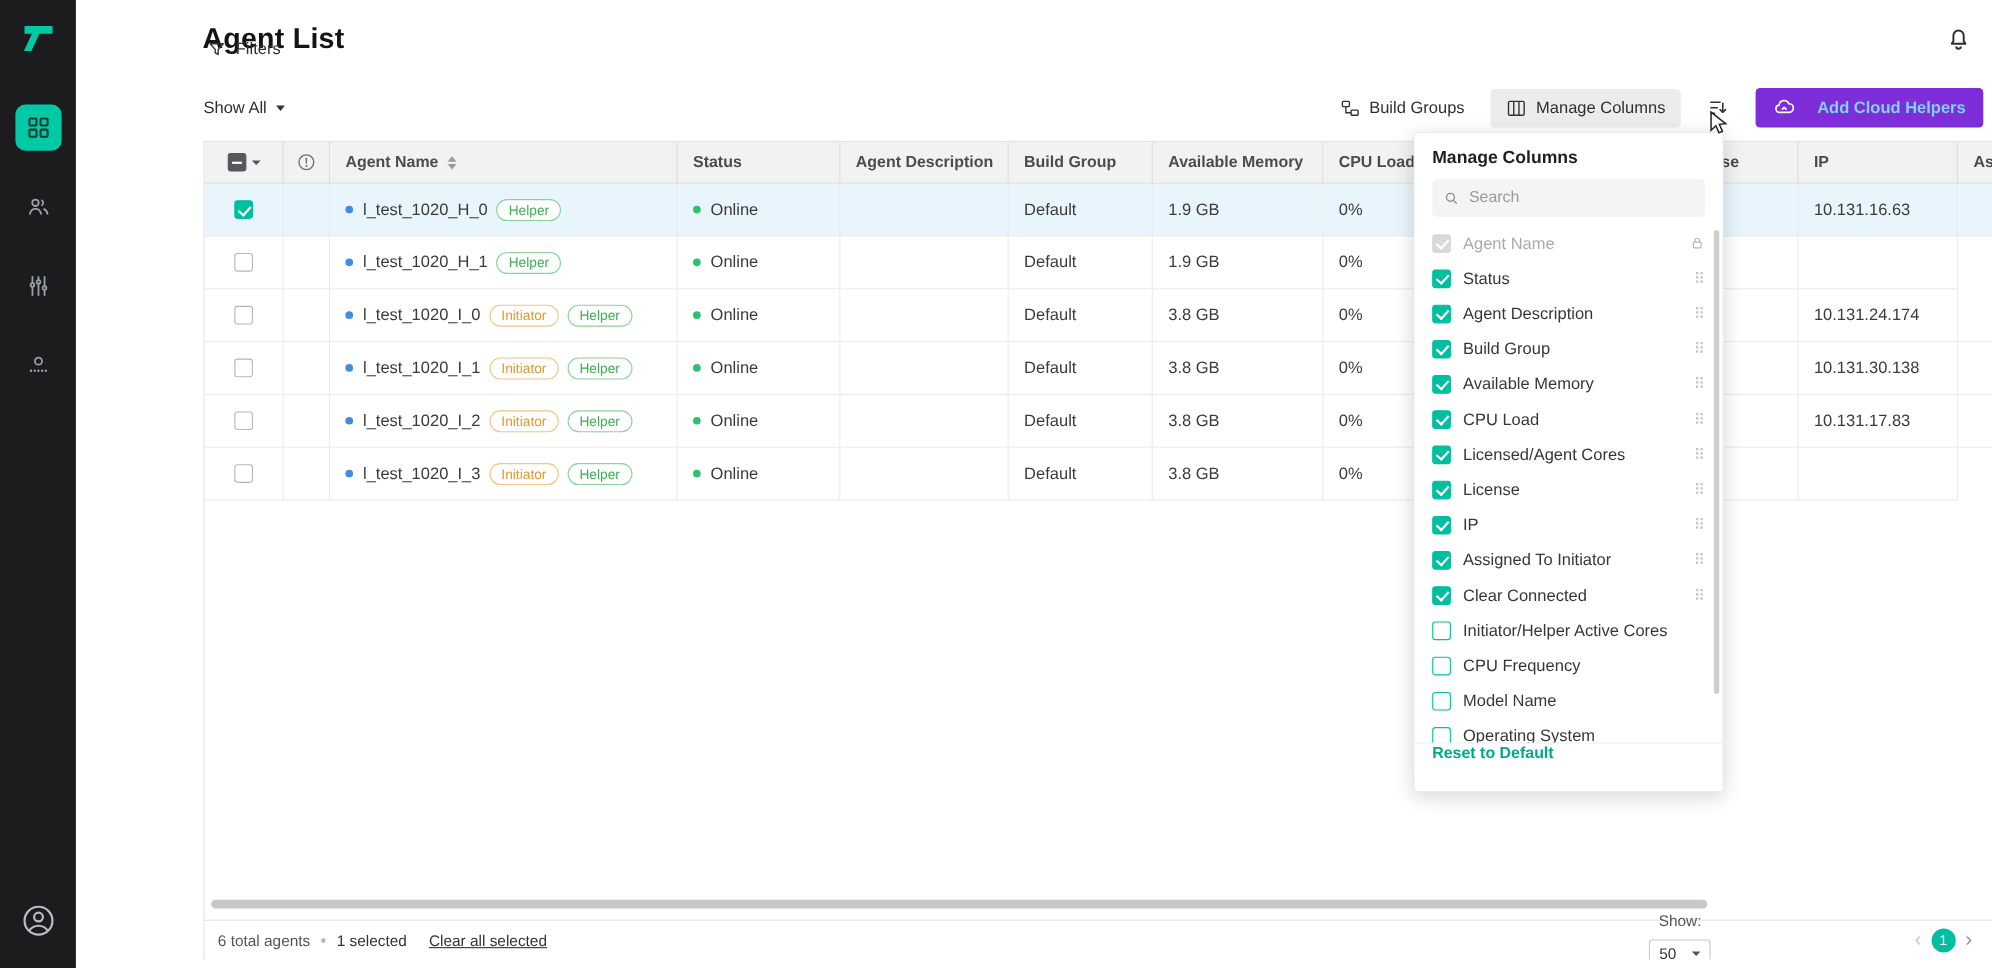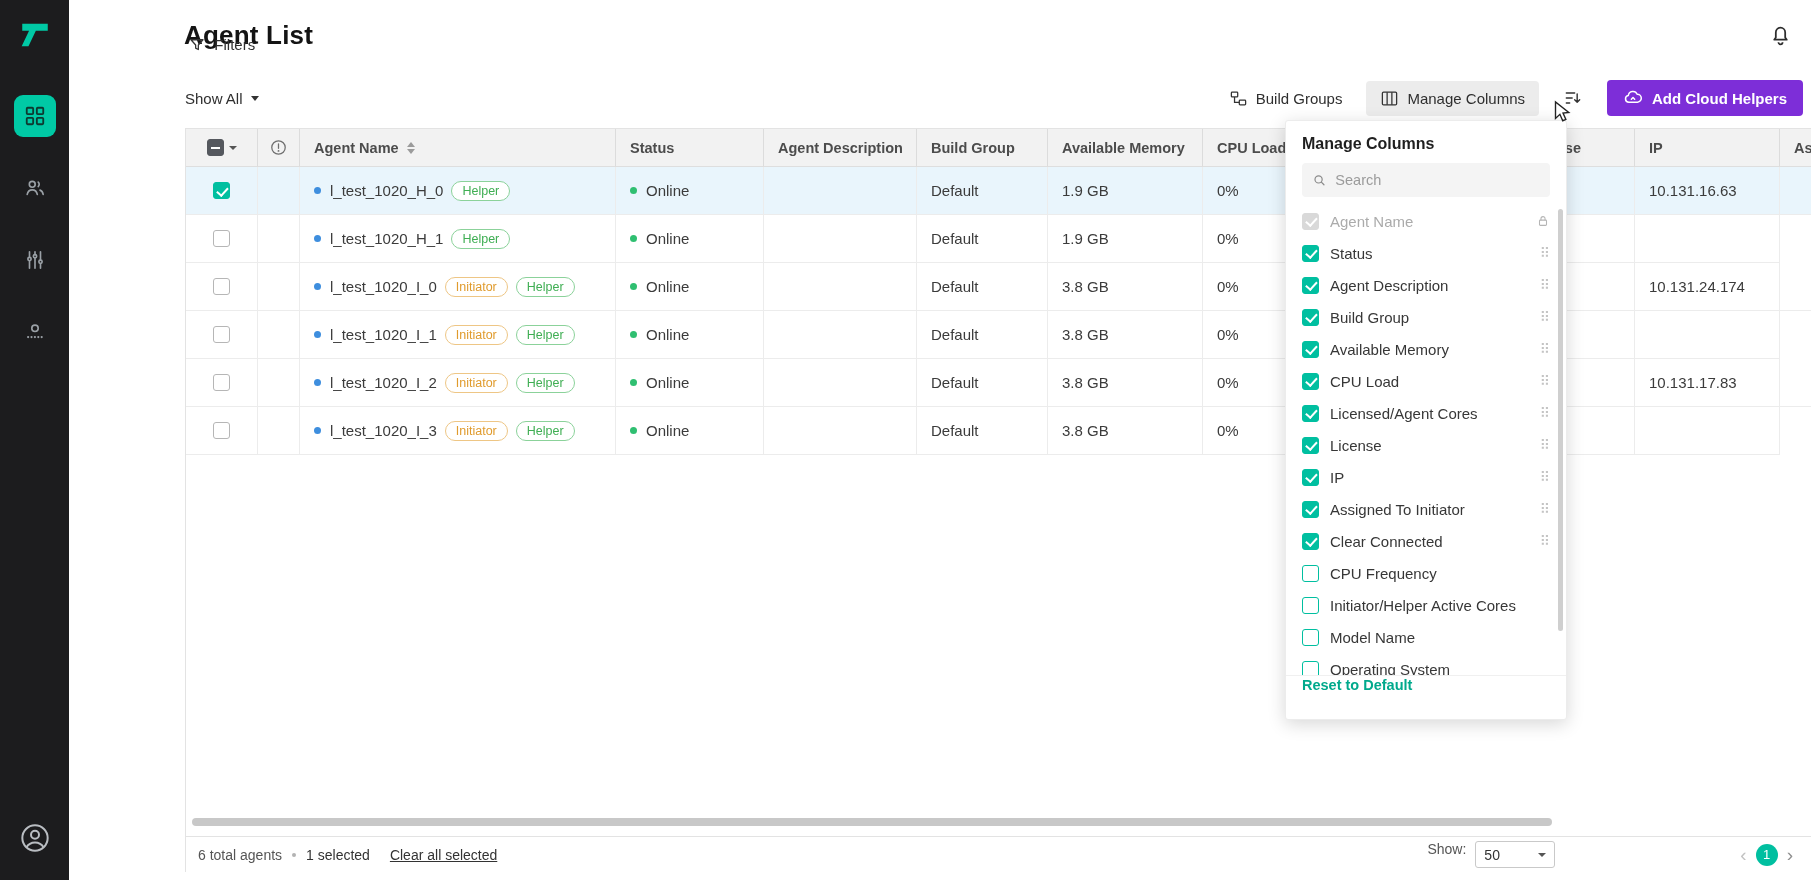--- a/index.html
+++ b/index.html
@@ -24,21 +24,21 @@
   .page-title { position:absolute; left:184px; top:20px; font-size:26px; font-weight:700; color:#141414; letter-spacing:.2px; }
   .bell { position:absolute; right:18px; top:22px; cursor:pointer; }
 
   
   .toolbar { position:absolute; left:185px; right:8px; top:77px; height:42px; display:flex; align-items:center; }
   .tb-left { display:flex; align-items:center; gap:36px;flex-direction:column; }
   .tb-right { margin-left:auto; display:flex; align-items:center; gap:24px; }
   .tb-item { display:flex; align-items:center; gap:8px; font-size:15px; color:#2f2f2f; cursor:pointer; white-space:nowrap; }
   .tb-item.active-btn { background:#ececec; border-radius:4px; padding:8px 14px; }
   .chev-down { width:0; height:0; border-left:4.5px solid transparent; border-right:4.5px solid transparent; border-top:5.5px solid #333; display:inline-block; }
-  .btn-purple { display:flex; align-items:center; gap:9px; background:#7d2ed8; color:#ffffff; font-size:15px; font-weight:700; padding:8px 16px; border-radius:4px; cursor:pointer; white-space:nowrap; }
+  .btn-purple { display:flex; align-items:center; gap:20px; background:#7d2ed8; color:#7dd3fc; font-size:15px; font-weight:700; padding:8px 16px; border-radius:4px; cursor:pointer; white-space:nowrap; }
 
   
   .frame { position:absolute; left:185px; top:128px; width:1626px; bottom:8px; border-left:1px solid #e3e3e3; border-top:1px solid #e3e3e3; overflow:hidden; background:#fff; }
   .t-header, .t-row { display:grid; grid-template-columns:72px 42px 316px 148px 153px 131px 155px 150px 160px 122px 145px 200px; width:1794px; }
   .t-header { height:38px; background:#f2f2f2; }
   .th { display:flex; align-items:center; padding:0 14px; font-size:14.5px; font-weight:700; color:#4c4c4c; border-right:1px solid #dcdcdc; border-bottom:1px solid #dedede; white-space:nowrap; overflow:hidden; }
   .t-row { height:48px; background:#fff; }
   .t-row.selected { background:#e9f5fc; }
   .cell { display:flex; align-items:center; padding:0 14px; font-size:15px; color:#3b3b3b; border-right:1px solid #ececec; border-bottom:1px solid #ececec; white-space:nowrap; overflow:hidden; }
   .c-center { justify-content:center; padding:0; gap:5px; }
@@ -64,22 +64,22 @@
   .mc-cb:not(.checked):not(.disabled) { border-color:#00bfa0; }
 
   
   .hscroll { position:absolute; left:6px; bottom:46px; width:1360px; height:8px; border-radius:4px; background:#c8c8c8; cursor:grab; }
 
   
   .t-footer { position:absolute; left:0; right:0; bottom:0; height:36px; border-top:1px solid #e3e3e3; background:#fff; display:flex; align-items:center; font-size:14px; color:#555; padding-left:12px; }
   .sep-dot { width:4px; height:4px; border-radius:50%; background:#b3b3b3; margin:0 10px; }
   .selected-count { color:#333; }
   .clear-link { margin-left:20px; text-decoration:underline; color:#333; cursor:pointer; }
-  .show-group { margin-left:auto; display:flex; align-items:flex-start; gap:9px; color:#555; }
-  .page-size { display:flex; align-items:center; justify-content:space-between; width:80px; height:27px; border:1px solid #c9c9c9; border-radius:3px; padding:0 8px; color:#333; cursor:pointer; background:#fff; }
+  .show-group { margin-left:auto; display:flex; align-items:center; gap:9px; color:#555;flex-direction:column; }
+  .page-size { display:flex; align-items:center; justify-content:space-between; width:56px; height:27px; border:1px solid #c9c9c9; border-radius:3px; padding:0 8px; color:#333; cursor:pointer; background:#fff; }
   .pager { margin-left:185px; margin-right:18px; display:flex; align-items:center; gap:9px; }
   .pg-prev { color:#c2c2c2; font-size:19px; cursor:default; }
   .pg-next { color:#8f8f8f; font-size:19px; cursor:pointer; }
   .pg-current { width:22px; height:22px; border-radius:50%; background:#00bfa0; color:#fff; font-size:13px; display:flex; align-items:center; justify-content:center; }
 
   
   .mc-panel { position:absolute; left:1285px; top:120px; width:282px; height:600px; background:#fff; border:1px solid #ececec; border-radius:3px; box-shadow:0 4px 18px rgba(0,0,0,.16); z-index:30; }
   .mc-title { padding:14px 16px 10px; font-size:16px; font-weight:700; color:#1f1f1f; }
   .mc-search { margin:0 16px; height:34px; background:#f4f4f4; border-radius:4px; display:flex; align-items:center; gap:9px; padding:0 10px; }
   .mc-search input { border:0; outline:0; background:transparent; font-size:14.5px; font-family:"Liberation Sans",sans-serif; color:#333; width:100%; }
@@ -318,20 +318,21 @@
     <div class="cell">
       <span class="dot green"></span>
       <span>Online</span>
     </div>
     <div class="cell"></div>
     <div class="cell">Default</div>
     <div class="cell">3.8 GB</div>
     <div class="cell">0%</div>
     <div class="cell"></div>
     <div class="cell"></div>
+    <div class="cell">10.131.30.138</div>
     <div class="cell"></div>
   </div>
       <div class="t-row">
     <div class="cell c-center">
           <span class="cb"></span>
         </div>
     <div class="cell c-center"></div>
     <div class="cell">
       <span class="dot blue"></span>
       <span>l_test_1020_I_2</span>
@@ -470,26 +471,26 @@
     <span class="drag">⠿</span>
   </div>
       <div class="mc-option">
     <span class="cb mc-cb checked"></span>
     <span class="mc-label">Clear Connected</span>
 
     <span class="drag">⠿</span>
   </div>
       <div class="mc-option">
     <span class="cb mc-cb"></span>
+    <span class="mc-label">Initiator/Helper Active Cores</span>
+
+  </div>
+      <div class="mc-option">
+    <span class="cb mc-cb"></span>
     <span class="mc-label">CPU Frequency</span>
-
-  </div>
-      <div class="mc-option">
-    <span class="cb mc-cb"></span>
-    <span class="mc-label">Initiator/Helper Active Cores</span>
 
   </div>
       <div class="mc-option">
     <span class="cb mc-cb"></span>
     <span class="mc-label">Model Name</span>
 
   </div>
       <div class="mc-option">
     <span class="cb mc-cb"></span>
     <span class="mc-label">Operating System</span>

